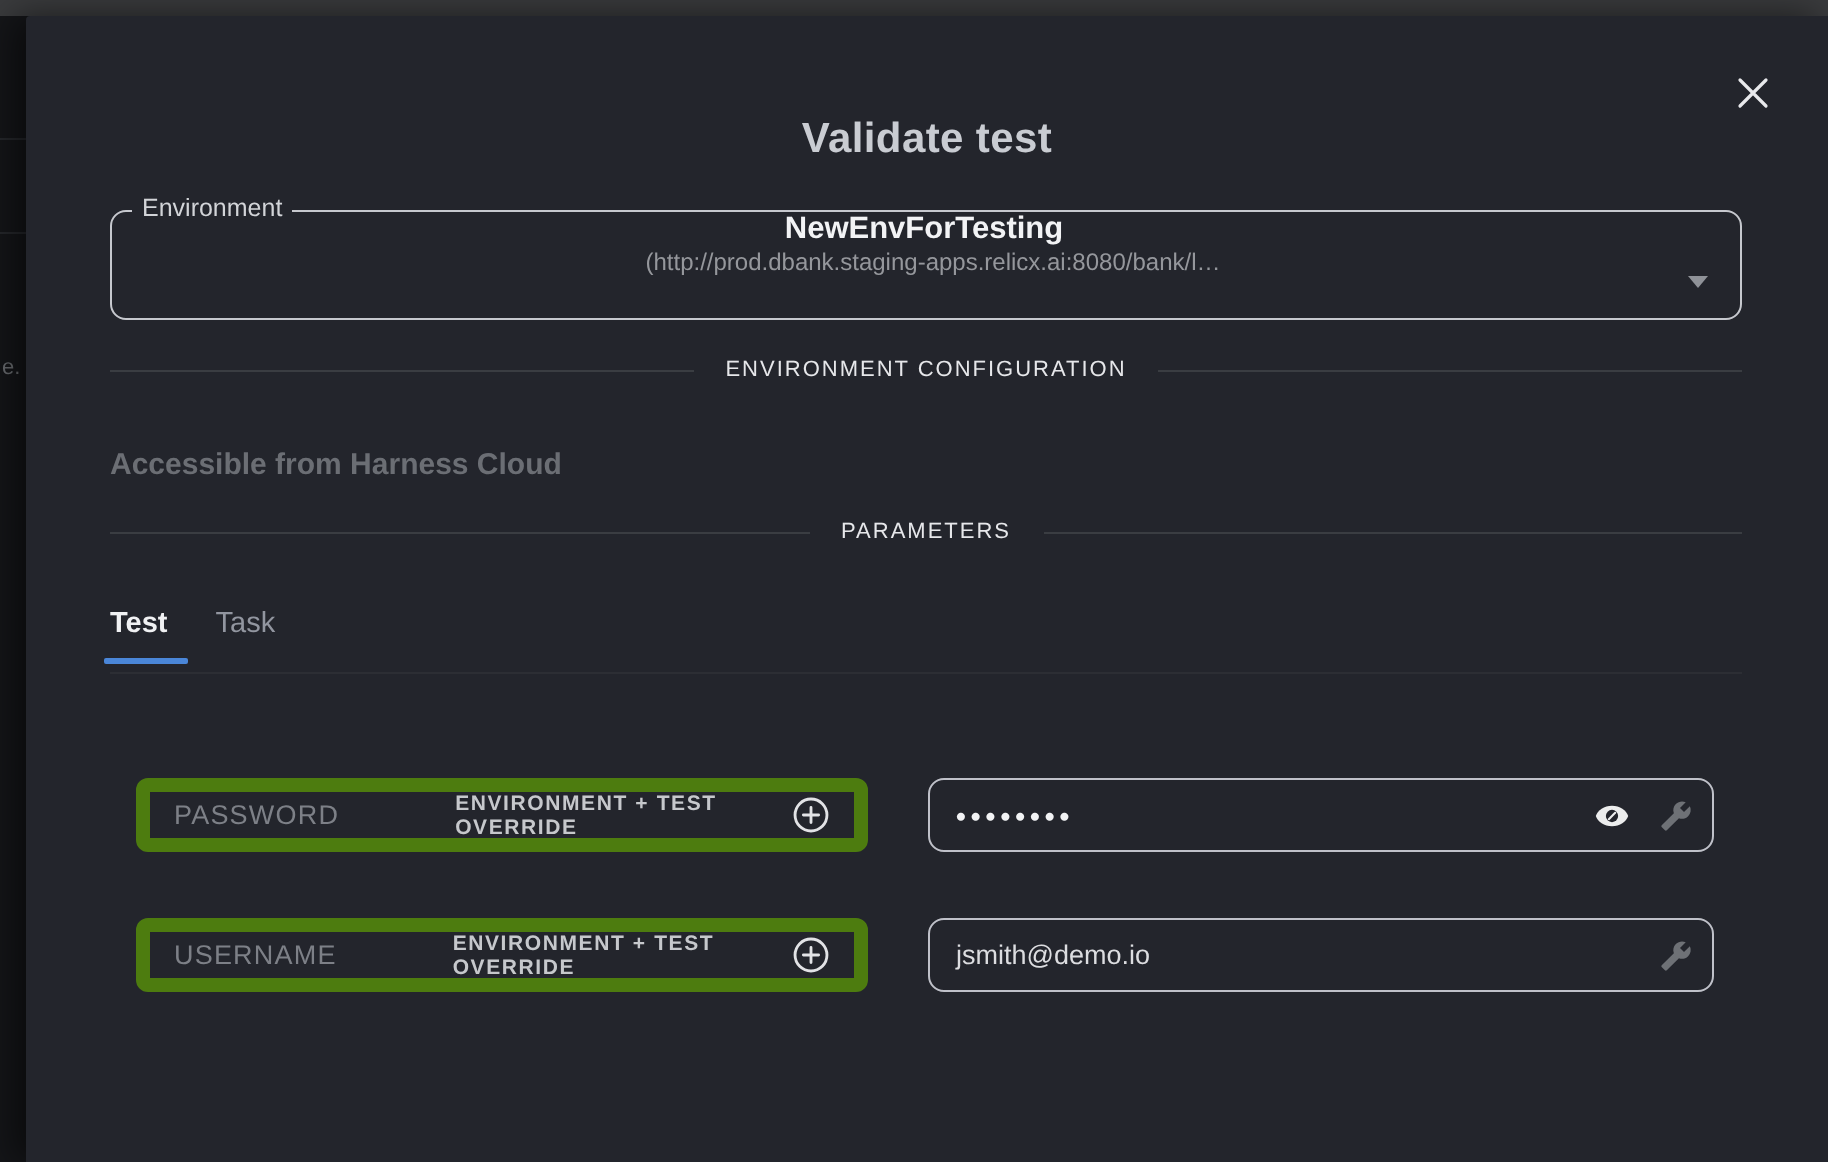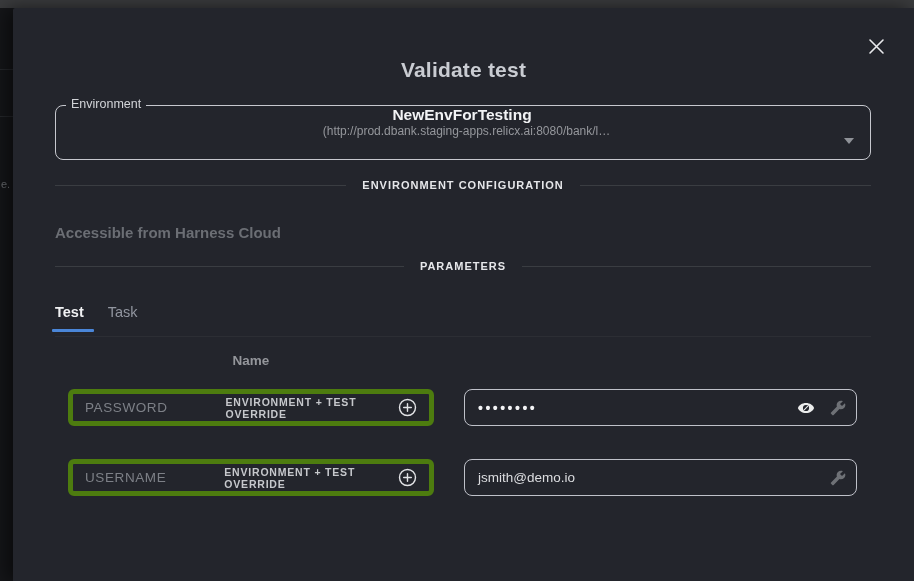--- a/index.html
+++ b/index.html
@@ -33,21 +33,21 @@
               color:#d2d4d8; font-size:12.5px; }
   .envname { color:#f2f3f5; font-size:15.5px; font-weight:700; }
   .envurl { color:#95979c; font-size:12px; margin-left:9px; white-space:nowrap; overflow:hidden; }
   .caret { margin-left:auto; width:0; height:0; border-left:5px solid transparent;
            border-right:5px solid transparent; border-top:6px solid #8f9298; }
 
   
   .divider { position:absolute; left:42px; width:816px; height:16px;
              display:flex; align-items:center; }
   .divider .dline { flex:1; height:1px; background:#3a3d42; }
-  .divider .dtext { margin:0 16px; color:#e6e7ea; font-size:11px; font-weight:700;
+  .divider .dtext { margin:0 16px; color:#e6e7ea; font-size:11px; font-weight:400;
                     letter-spacing:1px; white-space:nowrap; }
   .divider.d1 { top:169px; }
   .divider.d2 { top:250px; }
 
   .note { position:absolute; left:42px; top:216px; color:#6b6e74; font-size:15px; font-weight:700; }
 
   
   .tabs { position:absolute; left:42px; top:296px; display:flex; gap:24px; }
   .tab { position:relative; font-size:14.5px; color:#9296a0; padding-bottom:12px; cursor:pointer; }
   .tab.active { color:#f0f1f3; font-weight:600;text-align:center; }
@@ -59,21 +59,21 @@
   .cols-header { position:absolute; left:55px; top:345px; width:789px; display:flex; }
   .cols-header .col { font-size:13.5px; font-weight:600; color:#94969b; text-align:center; }
   .cols-header .col.name { width:366px; }
   .cols-header .col.spacer { width:30px; }
   .cols-header .col.value { width:393px; }
 
   .prow { position:absolute; left:55px; width:789px; height:37px; display:flex; }
   .prow.r1 { top:381px; }
   .prow.r2 { top:451px; }
 
-  .namebox { width:366px; height:37px; border:5px solid #4d7c0f; border-radius:6px;
+  .namebox { width:366px; height:37px; border:7px solid #4d7c0f; border-radius:6px;
              display:flex; align-items:center; padding:0 12px; background:transparent; }
   .pname { color:#7d8087; font-size:13.5px; letter-spacing:.6px; }
   .pbadge { color:#c6c8cc; font-size:10.5px; font-weight:700; letter-spacing:.8px; margin-left:26px;padding-left:32px; }
   .plus { margin-left:auto; display:flex; align-items:center; cursor:pointer; }
 
   .rowgap { width:30px; }
 
   .valuebox { width:393px; height:37px; border:1px solid #bfc1c9; border-radius:8px;
               display:flex; align-items:center; padding:0 10px 0 13px; background:transparent; }
   .vtext { color:#dcdde0; font-size:13.5px; }
@@ -123,21 +123,20 @@
       <span class="dline"></span>
     </div>
 
     <div class="tabs">
       <div class="tab active">Test</div>
       <div class="tab">Task</div>
     </div>
     <div class="tabline"></div>
 
     <div class="cols-header">
-      <div class="col name">Name</div>
       <div class="col spacer"></div>
     </div>
 
     <div class="prow r1">
       <div class="namebox">
         <span class="pname">PASSWORD</span>
         <span class="pbadge">ENVIRONMENT + TEST OVERRIDE</span>
         <span class="plus">
           <svg width="19" height="19" viewBox="0 0 20 20">
             <circle cx="10" cy="10" r="8.4" fill="none" stroke="#e2e3e6" stroke-width="1.5"></circle>

